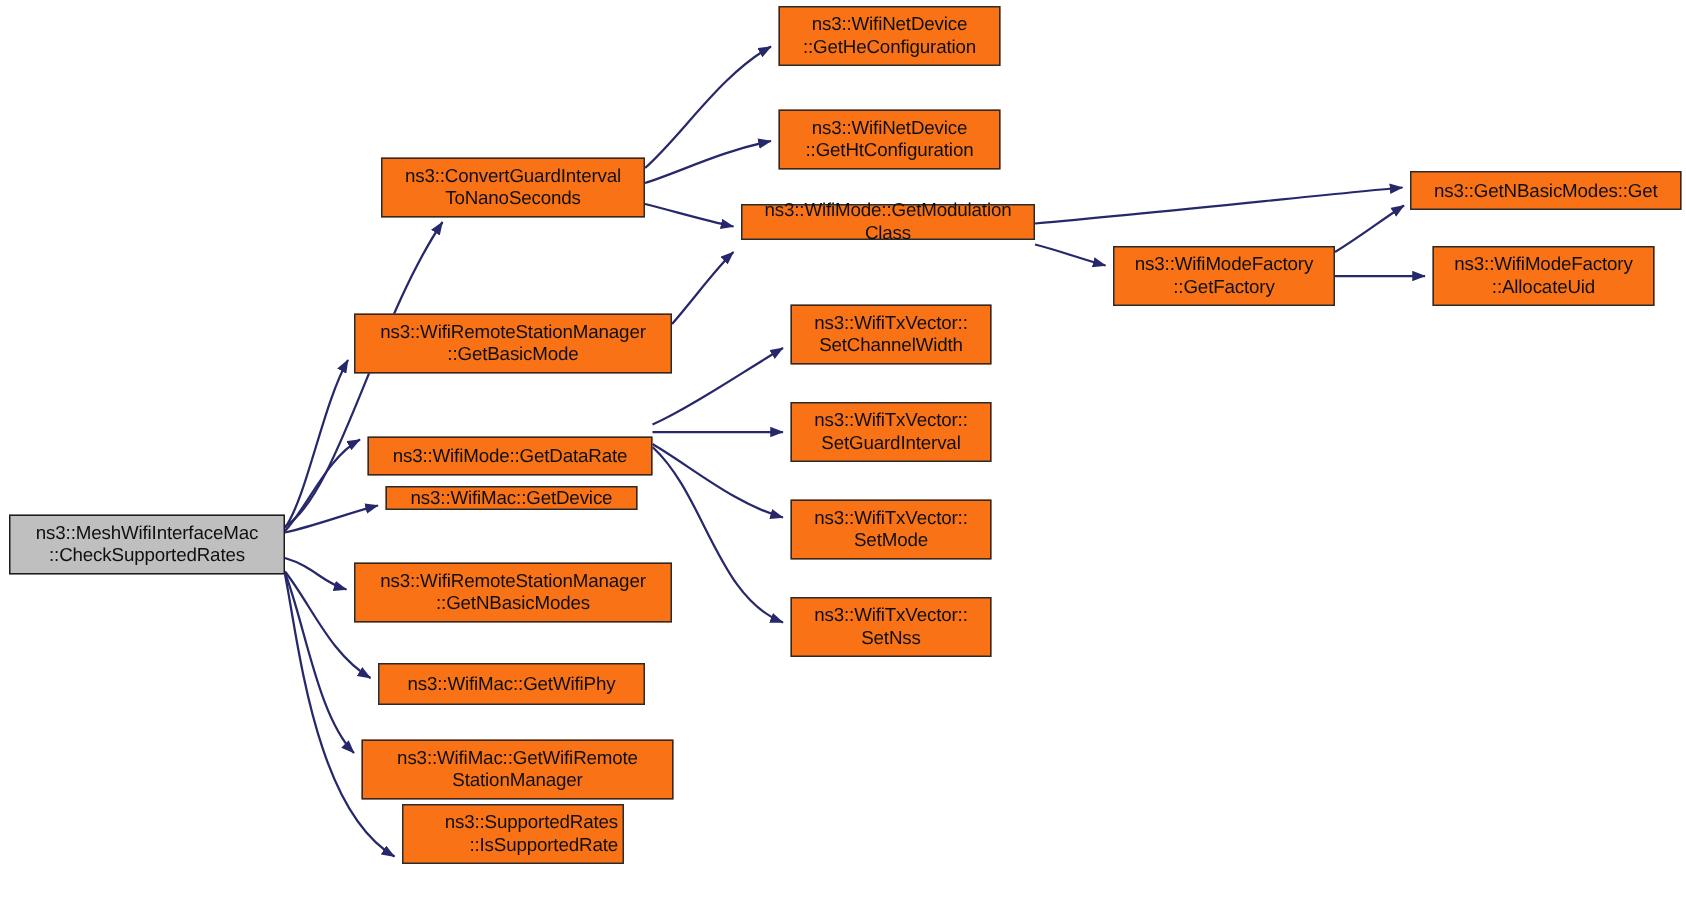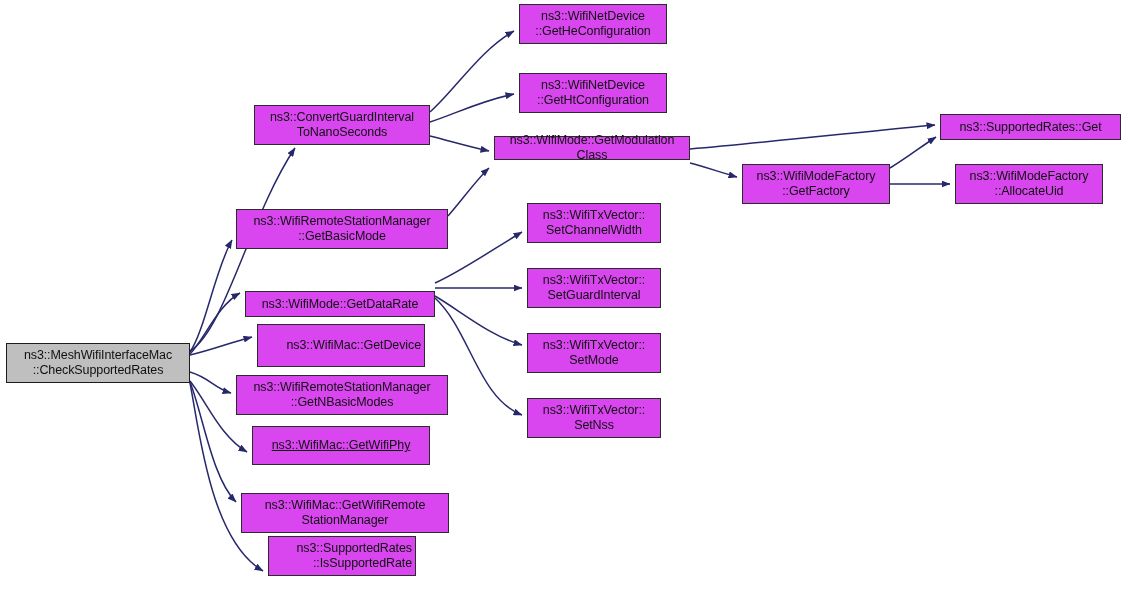--- a/index.html
+++ b/index.html
@@ -20,21 +20,21 @@
     left: 0;
     top: 0;
     width: 1124px;
     height: 605px;
     pointer-events: none;
   }
   .node {
     position: absolute;
     box-sizing: border-box;
     border: 1px solid #2b2b2b;
-    background: #d946ef;
+    background: #f97316;
     color: #101010;
     font-size: 12.5px;
     line-height: 15px;
     text-align: center;
     display: flex;
     align-items: center;
     justify-content: center;
     white-space: pre-line;
     letter-spacing: -0.1px;
     z-index: 2;
@@ -81,40 +81,40 @@
       <path d="M 890,168 C 905,159 922,146 936,137" fill="none" stroke="#27286b" stroke-width="1.5" marker-end="url(#arrowhead)"></path>
       <path d="M 890,184 L 950,184" fill="none" stroke="#27286b" stroke-width="1.5" marker-end="url(#arrowhead)"></path>
     </svg>
 <div class="node root" style="left: 6px; top: 343px; width: 184px; height: 40px;"><span class="node-label">ns3::MeshWifiInterfaceMac
 ::CheckSupportedRates</span></div>
     <div class="node" style="left: 254px; top: 105px; width: 176px; height: 40px;"><span class="node-label">ns3::ConvertGuardInterval
 ToNanoSeconds</span></div>
     <div class="node" style="left: 236px; top: 209px; width: 212px; height: 40px;"><span class="node-label">ns3::WifiRemoteStationManager
 ::GetBasicMode</span></div>
     <div class="node" style="left: 245px; top: 274px; width: 190px; height: 26px; margin-top: 17px;"><span class="node-label">ns3::WifiMode::GetDataRate</span></div>
-    <div class="node" style="left: 257px; top: 324px; width: 168px; height: 43px; text-align: right;"><span class="node-label">ns3::WifiMac::GetDevice</span></div>
+    <div class="node" style="left: 257px; top: 324px; width: 168px; height: 16px;"><span class="node-label">ns3::WifiMac::GetDevice</span></div>
     <div class="node" style="left: 236px; top: 375px; width: 212px; height: 40px;"><span class="node-label">ns3::WifiRemoteStationManager
 ::GetNBasicModes</span></div>
-    <div class="node" style="left: 252px; top: 426px; width: 178px; height: 39px; text-decoration: underline;"><span class="node-label">ns3::WifiMac::GetWifiPhy</span></div>
+    <div class="node" style="left: 252px; top: 442px; width: 178px; height: 28px;"><span class="node-label">ns3::WifiMac::GetWifiPhy</span></div>
     <div class="node" style="left: 241px; top: 493px; width: 208px; height: 40px;"><span class="node-label">ns3::WifiMac::GetWifiRemote
 StationManager</span></div>
     <div class="node" style="left: 268px; top: 536px; width: 148px; height: 40px; text-align: right;"><span class="node-label">ns3::SupportedRates
 ::IsSupportedRate</span></div>
     <div class="node" style="left: 519px; top: 4px; width: 148px; height: 40px;"><span class="node-label">ns3::WifiNetDevice
 ::GetHeConfiguration</span></div>
     <div class="node" style="left: 519px; top: 73px; width: 148px; height: 40px;"><span class="node-label">ns3::WifiNetDevice
 ::GetHtConfiguration</span></div>
     <div class="node" style="left: 494px; top: 136px; width: 196px; height: 24px;"><span class="node-label">ns3::WifiMode::GetModulation
 Class</span></div>
     <div class="node" style="left: 527px; top: 203px; width: 134px; height: 40px;"><span class="node-label">ns3::WifiTxVector::
 SetChannelWidth</span></div>
     <div class="node" style="left: 527px; top: 268px; width: 134px; height: 40px;"><span class="node-label">ns3::WifiTxVector::
 SetGuardInterval</span></div>
     <div class="node" style="left: 527px; top: 333px; width: 134px; height: 40px;"><span class="node-label">ns3::WifiTxVector::
 SetMode</span></div>
     <div class="node" style="left: 527px; top: 398px; width: 134px; height: 40px;"><span class="node-label">ns3::WifiTxVector::
 SetNss</span></div>
-    <div class="node" style="left: 940px; top: 114px; width: 181px; height: 26px;"><span class="node-label">ns3::SupportedRates::Get</span></div>
+    <div class="node" style="left: 940px; top: 114px; width: 181px; height: 26px;"><span class="node-label">ns3::GetNBasicModes::Get</span></div>
     <div class="node" style="left: 742px; top: 164px; width: 148px; height: 40px;"><span class="node-label">ns3::WifiModeFactory
 ::GetFactory</span></div>
     <div class="node" style="left: 955px; top: 164px; width: 148px; height: 40px;"><span class="node-label">ns3::WifiModeFactory
 ::AllocateUid</span></div>
   </div>
 
 </body></html>

